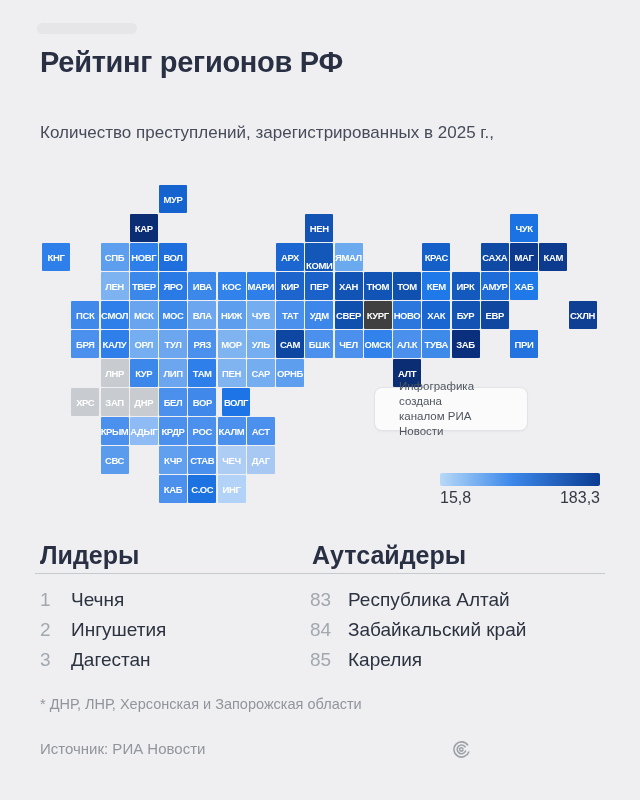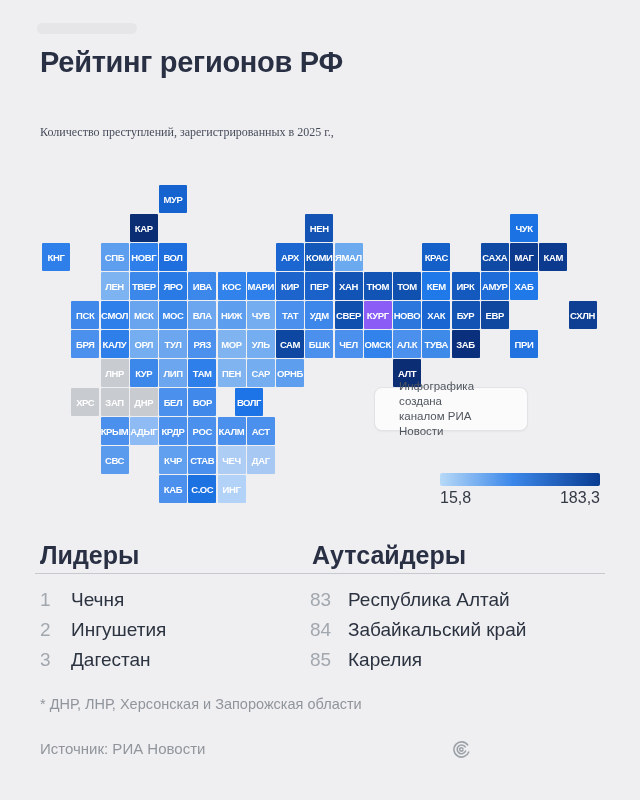--- a/index.html
+++ b/index.html
@@ -15,23 +15,22 @@
     left:37px;top:23px;width:100px;height:11px;
     background:#e6e6e8;border-radius:6px;
   }
   .title{
     left:40px;top:44px;width:570px;
     font-size:29px;line-height:36px;font-weight:700;
     color:#2a3044;letter-spacing:-0.3px;
   }
   .subtitle{
     left:40px;top:122px;width:560px;
-    font-size:12px;line-height:21px;font-weight:400;
+    font-size:17px;line-height:21px;font-weight:400;
     color:#464c5a;
-    font-family:Liberation Serif, serif;
   }
   .tile-map{left:0;top:0;width:640px;height:520px;}
   .tile{
     position:absolute;width:28px;height:28px;
     border-radius:1px;
     display:flex;align-items:center;justify-content:center;
   }
   .tile span{
     color:#ffffff;font-size:9.5px;font-weight:700;
     letter-spacing:-0.4px;white-space:nowrap;
@@ -112,21 +111,21 @@
     </div>
     <div class="tile" style="left: 129.75px; top: 243px; background: rgb(46, 127, 233);">
       <span>НОВГ</span>
     </div>
     <div class="tile" style="left: 159px; top: 243px; background: rgb(30, 110, 221);">
       <span>ВОЛ</span>
     </div>
     <div class="tile" style="left: 276px; top: 243px; background: rgb(27, 102, 209);">
       <span>АРХ</span>
     </div>
-    <div class="tile" style="left: 305.25px; top: 243px; background: rgb(19, 87, 185);">
+    <div class="tile" style="left: 305.25px; top: 243px; background: rgb(19, 87, 185); align-items: flex-end;">
       <span>КОМИ</span>
     </div>
     <div class="tile" style="left: 334.5px; top: 243px; background: rgb(108, 170, 240);">
       <span>ЯМАЛ</span>
     </div>
     <div class="tile" style="left: 422.25px; top: 243px; background: rgb(20, 95, 200);">
       <span>КРАС</span>
     </div>
     <div class="tile" style="left: 480.75px; top: 243px; background: rgb(15, 74, 165);">
       <span>САХА</span>
@@ -205,21 +204,21 @@
     </div>
     <div class="tile" style="left: 276px; top: 301px; background: rgb(74, 144, 236);">
       <span>ТАТ</span>
     </div>
     <div class="tile" style="left: 305.25px; top: 301px; background: rgb(60, 135, 233);">
       <span>УДМ</span>
     </div>
     <div class="tile" style="left: 334.5px; top: 301px; background: rgb(15, 79, 174);">
       <span>СВЕР</span>
     </div>
-    <div class="tile" style="left: 363.75px; top: 301px; background: #8b5cf6;">
+    <div class="tile" style="left: 363.75px; top: 301px; background: #404040;">
       <span>КУРГ</span>
     </div>
     <div class="tile" style="left: 393px; top: 301px; background: rgb(43, 119, 221);">
       <span>НОВО</span>
     </div>
     <div class="tile" style="left: 422.25px; top: 301px; background: rgb(25, 102, 210);">
       <span>ХАК</span>
     </div>
     <div class="tile" style="left: 451.5px; top: 301px; background: rgb(18, 83, 180);">
       <span>БУР</span>
@@ -307,21 +306,21 @@
     </div>
     <div class="tile" style="left: 129.75px; top: 388px; background: rgb(200, 203, 208);">
       <span>ДНР</span>
     </div>
     <div class="tile" style="left: 159px; top: 388px; background: rgb(74, 144, 236);">
       <span>БЕЛ</span>
     </div>
     <div class="tile" style="left: 188.25px; top: 388px; background: rgb(64, 137, 234);">
       <span>ВОР</span>
     </div>
-    <div class="tile" style="left: 235px; top: 388px; background: rgb(29, 116, 230);">
+    <div class="tile" style="left: 222px; top: 388px; background: rgb(29, 116, 230);">
       <span>ВОЛГ</span>
     </div>
     <div class="tile" style="left: 100.5px; top: 417px; background: rgb(74, 144, 236);">
       <span>КРЫМ</span>
     </div>
     <div class="tile" style="left: 129.75px; top: 417px; background: rgb(142, 187, 243);">
       <span>АДЫГ</span>
     </div>
     <div class="tile" style="left: 159px; top: 417px; background: rgb(74, 144, 236);">
       <span>КРДР</span>

